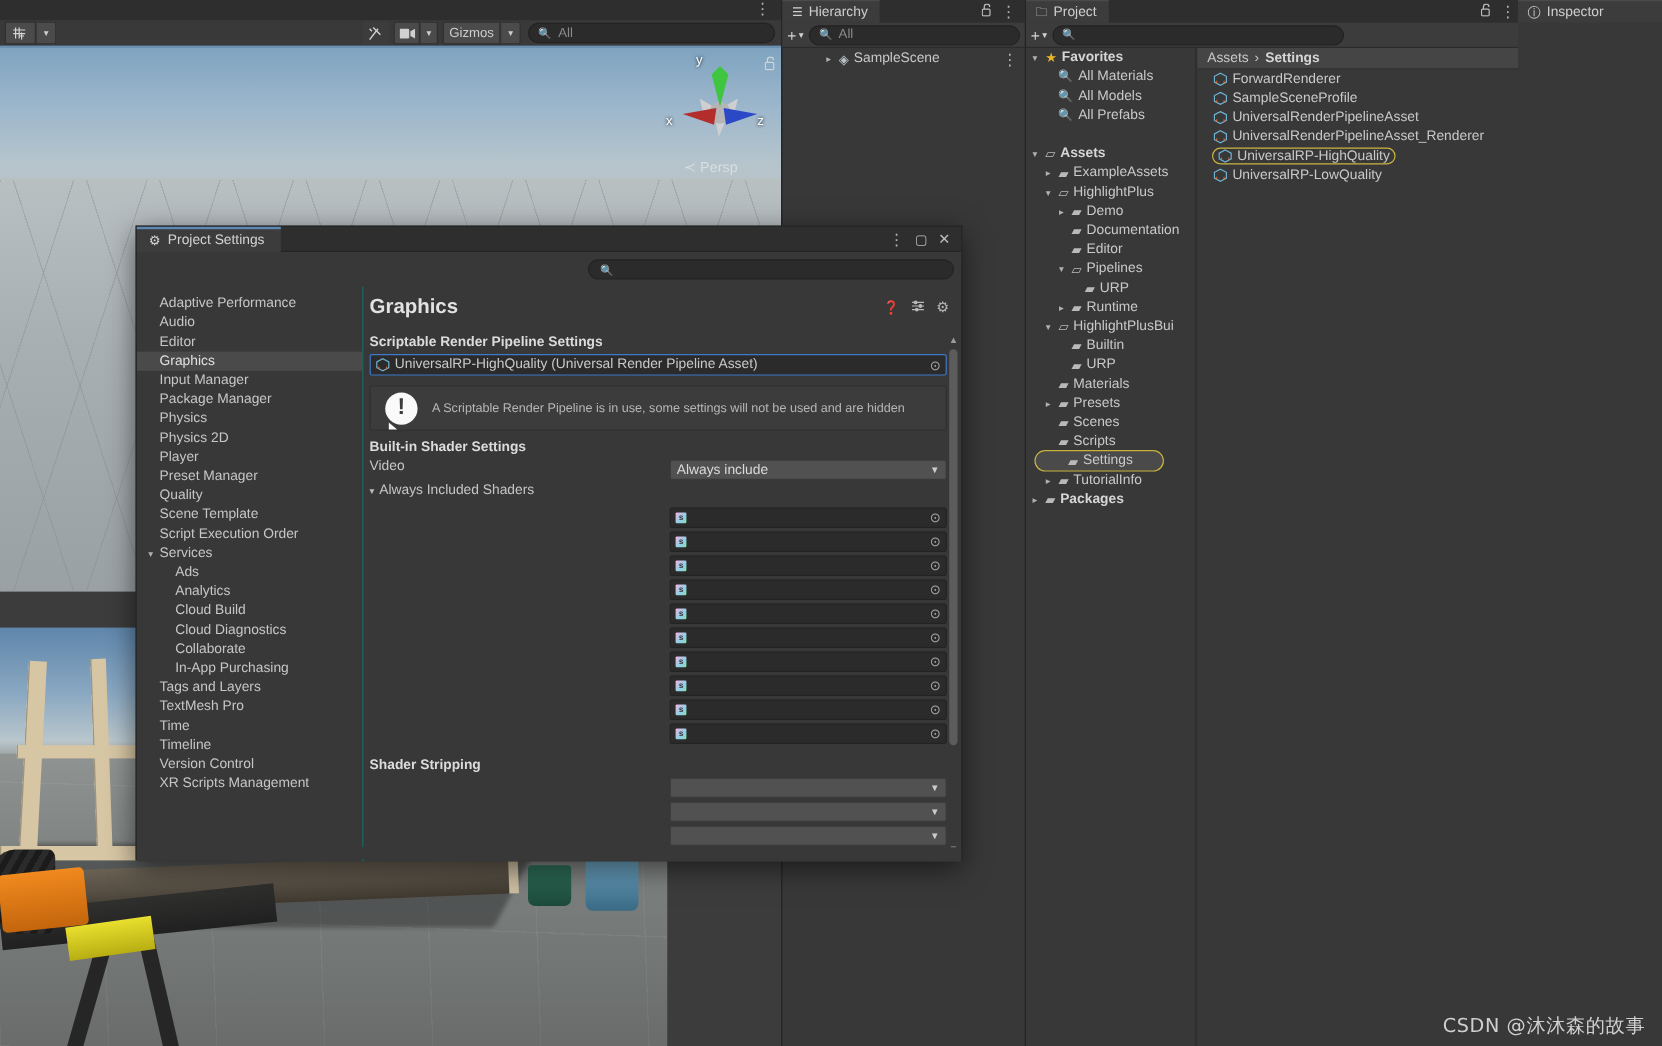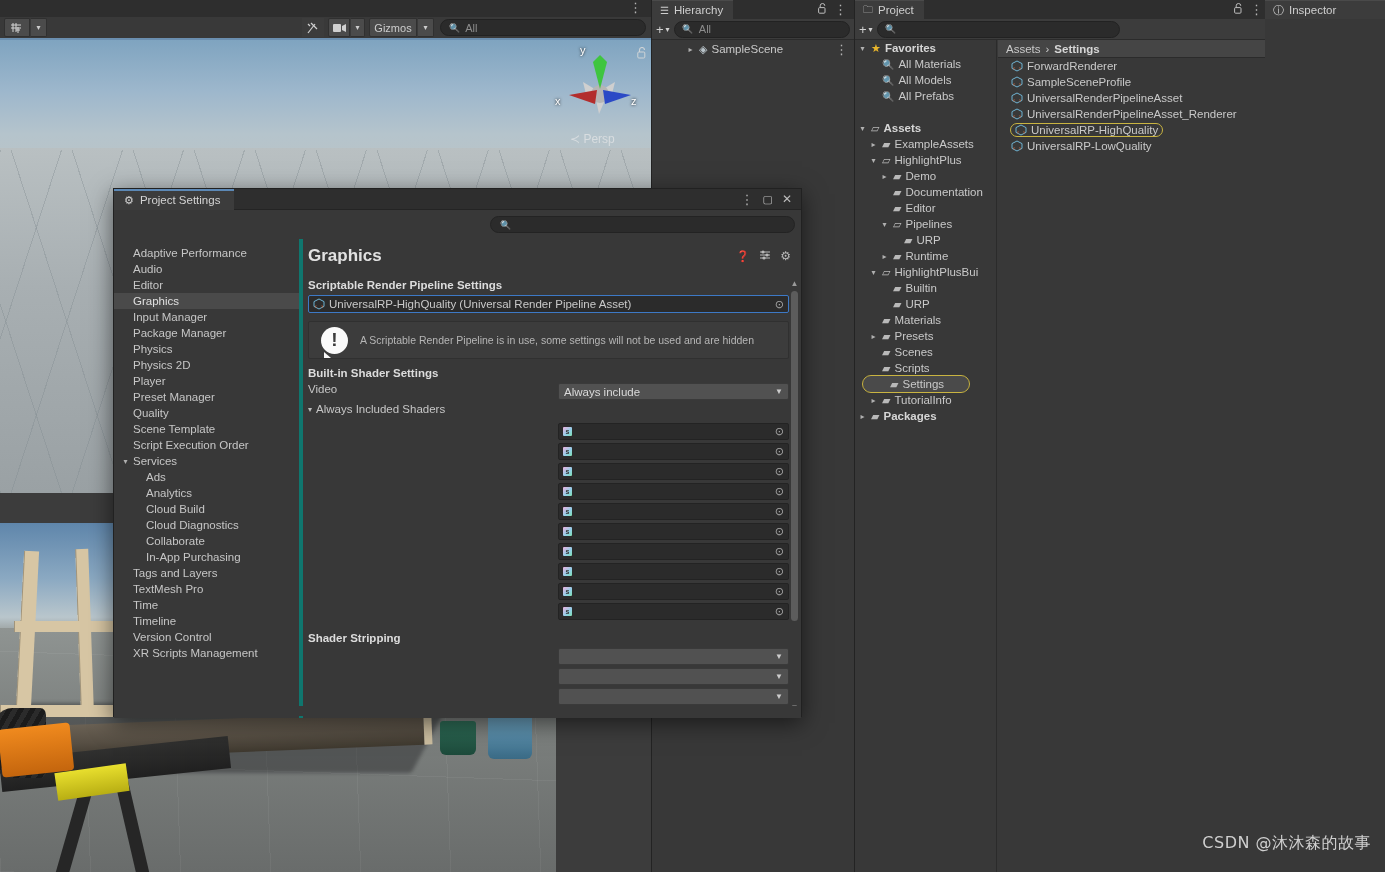--- a/index.html
+++ b/index.html
@@ -221,21 +221,21 @@
     height:29px; background:#383838; display:flex; align-items:center; justify-content:flex-end;
     padding-right:6px;
   }
   #ps-search{
     width:305px; height:17px; background:#2b2b2b; border:1px solid #232323;
     border-radius:9px; display:flex; align-items:center; padding:0 9px; gap:6px;
     color:#8c8c8c; font-size:11px;
   }
   #ps-body{ display:flex; height:479px; }
   #ps-list{
-    width:189px; background:#383838; border-right:4px solid #0f766e;
+    width:189px; background:#383838; border-right:1px solid #0f766e;
     padding-top:6px; overflow:hidden;
   }
   .ps-item{
     height:16px; display:flex; align-items:center; gap:4px;
     padding-left:19px; color:#c6c6c6; font-size:11.5px;
   }
   .ps-item.sel{ background:#4a4a4a; color:#e0e0e0; }
   .ps-item.child{ padding-left:32px; }
   .ps-item .tri{ position:absolute; margin-left:-12px; }
   #ps-detail{
@@ -307,21 +307,21 @@
   #ps-vscroll .bar{
     position:absolute; left:1px; top:12px; width:7px; height:330px;
     background:#5c5c5c; border-radius:4px;
   }
   #ps-footer{
     position:absolute; left:0; bottom:0; width:100%; height:10px; background:#383838;
   }
 
   
   #watermark{
-    position:absolute; right:14px; bottom:18px; color:#cfcfcf; font-size:16px;
+    position:absolute; right:14px; bottom:6px; color:#cfcfcf; font-size:16px;
     font-family:"DejaVu Sans", sans-serif; letter-spacing:.5px;
   }
   .unity-prefab-ico{
     width:12px;height:12px;flex:none;position:relative;
   }
 </style>
 </head>
 <body>
 
 <div id="root">

